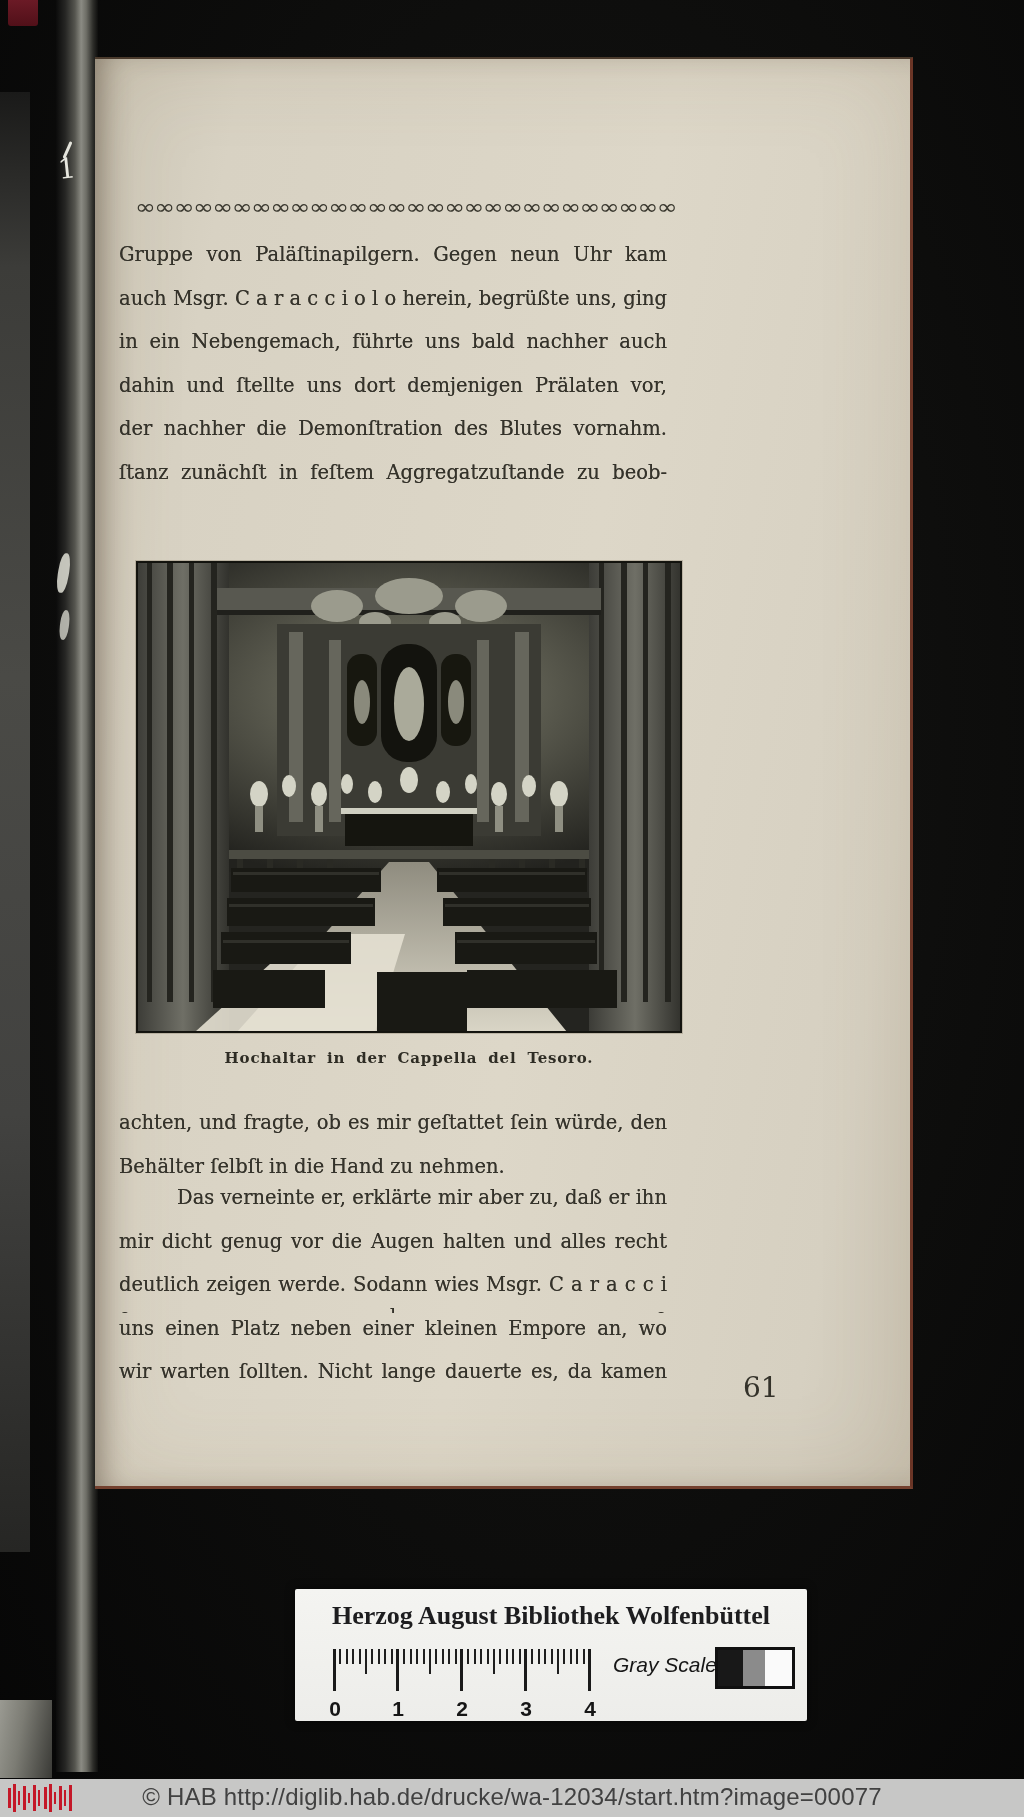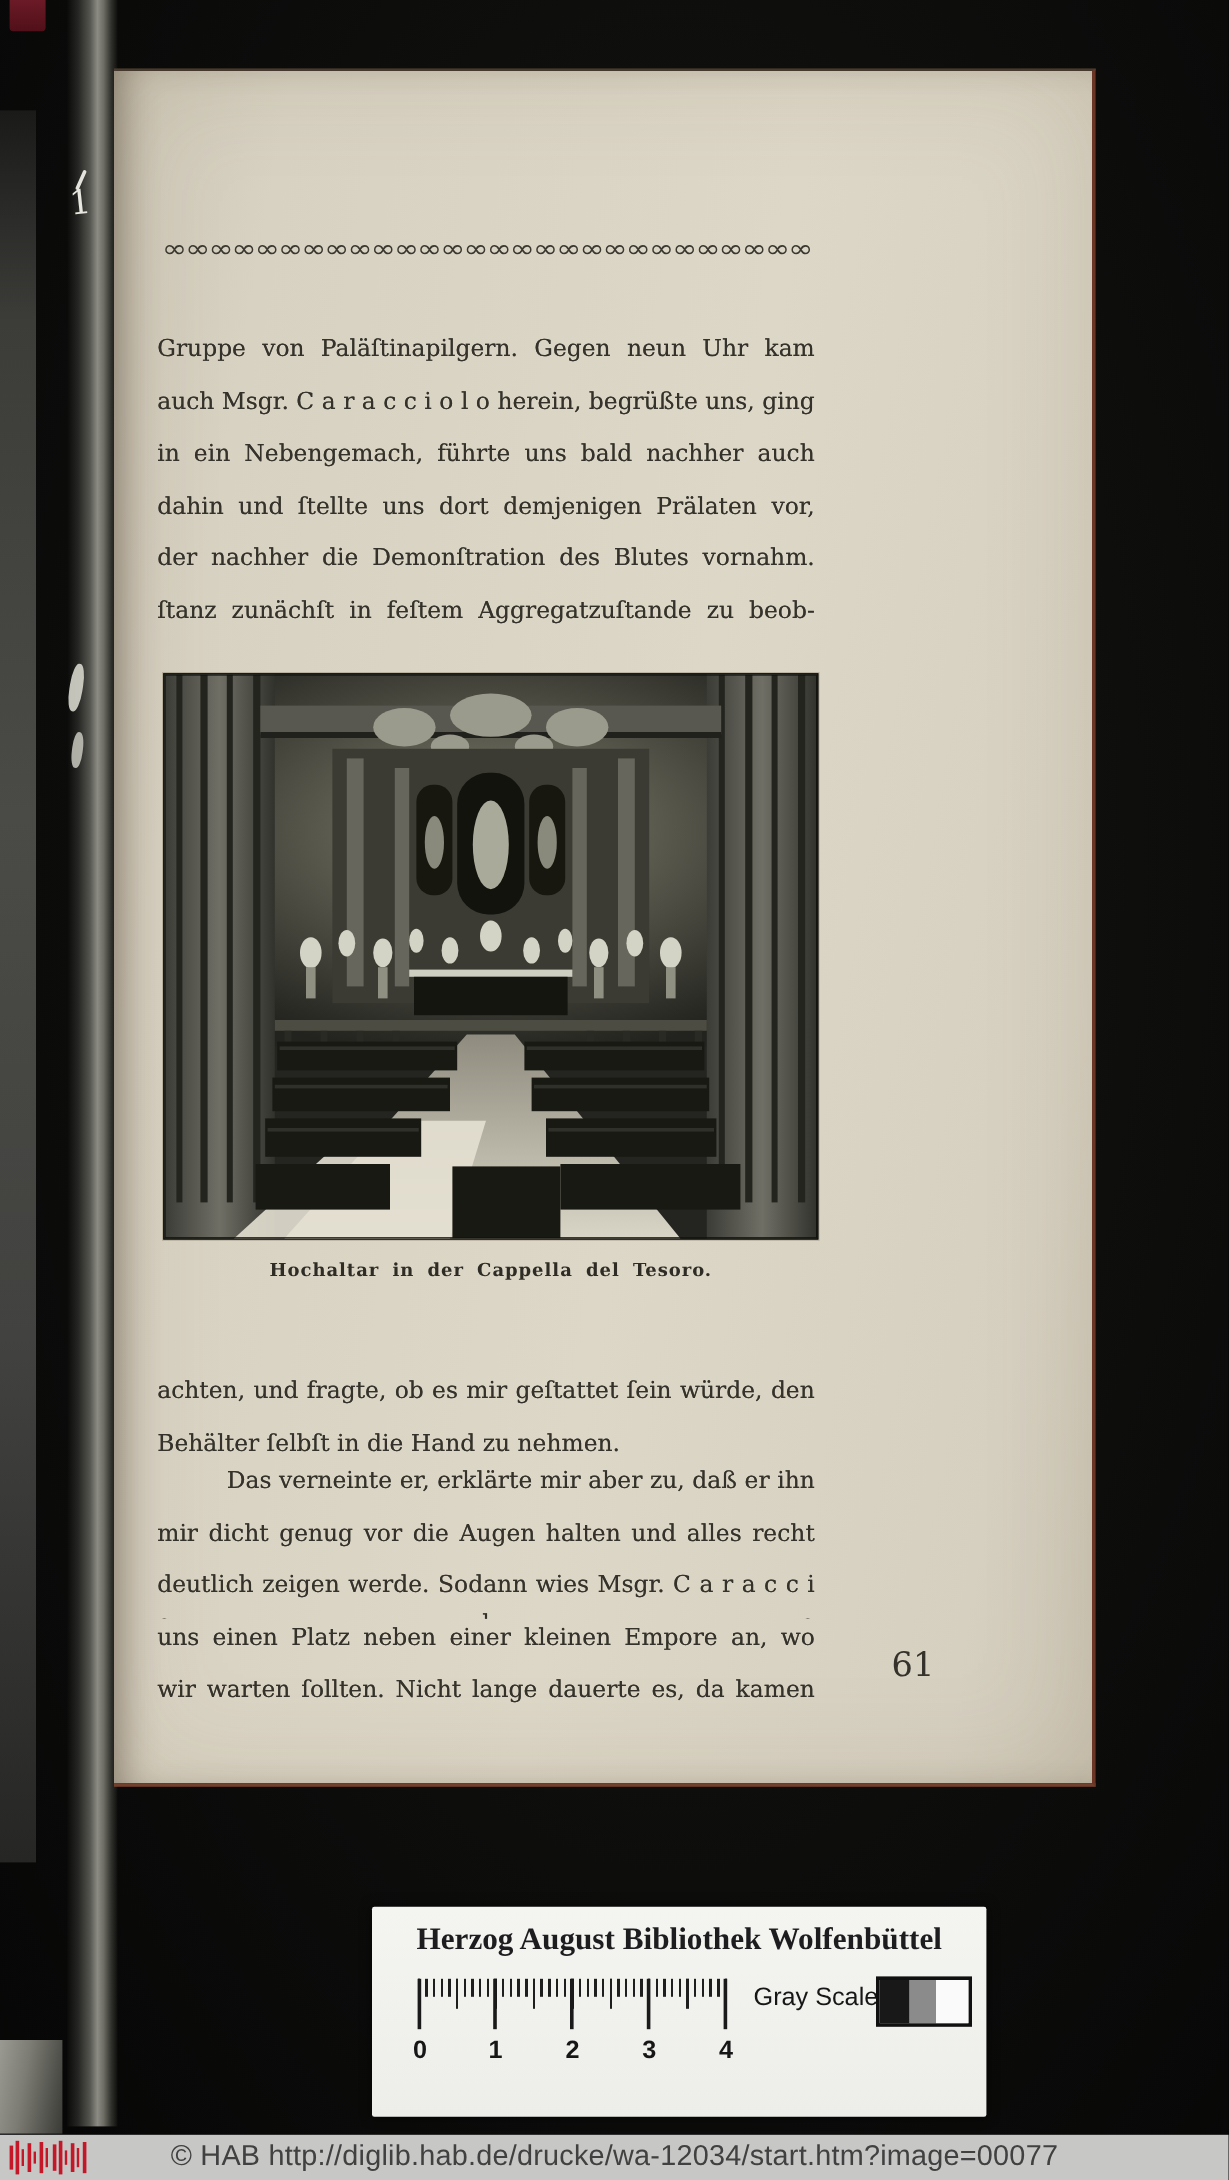--- a/index.html
+++ b/index.html
@@ -24,53 +24,53 @@
 
   
   .page{position:absolute;left:95px;top:57px;width:818px;height:1432px;
     background:linear-gradient(100deg,#cdc7b7 0%,#d8d2c3 14%,#ddd7c8 55%,#d6d0c1 88%,#cdc6b6 100%);
     border-top:2px solid #4a3a2c;border-right:3px solid #6b3526;border-bottom:3px solid #73402e;
     box-shadow:inset 20px 0 30px -14px rgba(60,45,30,.45), inset 0 0 90px rgba(125,105,70,.18);}
   .ornament{position:absolute;left:40px;top:138px;width:550px;height:24px;
     color:#3a382f;font-size:25px;line-height:20px;letter-spacing:-1.5px;
     transform:scaleY(.82);white-space:nowrap;overflow:hidden;font-family:"DejaVu Sans",sans-serif;}
 
-  .tblock{position:absolute;left:36px;width:548px;color:#34322a;margin-top:36px;}
+  .tblock{position:absolute;left:24px;width:548px;color:#34322a;}
   .tline{height:43.5px;font-size:19.5px;line-height:32px;
     text-align:justify;text-align-last:justify;overflow:hidden;white-space:normal;
     text-shadow:0 0 .5px rgba(52,50,42,.75);}
   .tline.nojust{text-align-last:left;}
   .tline.indent{padding-left:58px;}
   #para1{top:180px;}
   #para2{top:1048px;}
   #para3{top:1123px;}
 
   .photo-frame{position:absolute;left:41px;top:502px;width:546px;height:472px;
     background:#22221e;border:1px solid #15150f;box-shadow:0 0 0 1px rgba(90,80,60,.25);}
   .caption{position:absolute;left:40px;top:990px;width:548px;text-align:center;
     font-size:15px;font-weight:bold;letter-spacing:.8px;word-spacing:5px;color:#2e2c24;}
   .pagenum{position:absolute;left:648px;top:1312px;width:60px;text-align:left;
     font-size:28px;color:#34322a;}
 
   
-  .card{position:absolute;left:310px;top:1589px;width:512px;height:175px;
+  .card{position:absolute;left:295px;top:1589px;width:512px;height:132px;
     background:linear-gradient(180deg,#f4f4f1 0%,#ededea 100%);
     border-radius:2px;box-shadow:0 0 10px rgba(0,0,0,.6);}
   .card-title{position:absolute;left:0;top:12px;width:100%;text-align:center;
     font-family:"Liberation Serif",serif;font-weight:bold;font-size:26px;color:#1d1d1f;white-space:nowrap;}
   .ruler{position:absolute;left:38px;top:60px;width:258px;height:42px;
     background-image:
       repeating-linear-gradient(90deg,#1e1e1e 0 2px,transparent 2px 6.4px),
       repeating-linear-gradient(90deg,#1e1e1e 0 2px,transparent 2px 32px);
     background-size:100% 15px,100% 25px;background-repeat:no-repeat;}
   .cmtick{position:absolute;top:0;width:3px;height:42px;background:#1a1a1a;}
   .rnum{position:absolute;top:108px;width:26px;text-align:center;
     font-family:"Liberation Sans",sans-serif;font-weight:bold;font-size:21px;color:#161616;}
   .grayscale-label{position:absolute;left:318px;top:64px;
-    font-family:"Liberation Sans",sans-serif;font-size:21px;color:#161616;white-space:nowrap;}
+    font-family:"Liberation Sans",sans-serif;font-size:21px;color:#161616;white-space:nowrap;font-style:italic;}
   .patch{position:absolute;left:420px;top:58px;width:80px;height:42px;
     border:3px solid #101010;display:flex;}
   .patch .p1{flex:0 0 34%;background:#181818;}
   .patch .p2{flex:0 0 30%;background:#8b8b8b;}
   .patch .p3{flex:1;background:#fafafa;}
 
   
   .footer{position:absolute;left:0;top:1779px;width:1024px;height:38px;background:#c7c7c6;}
   .hab-logo{position:absolute;left:7px;top:2px;}
   .copyright{position:absolute;left:0;top:4px;width:100%;text-align:center;

